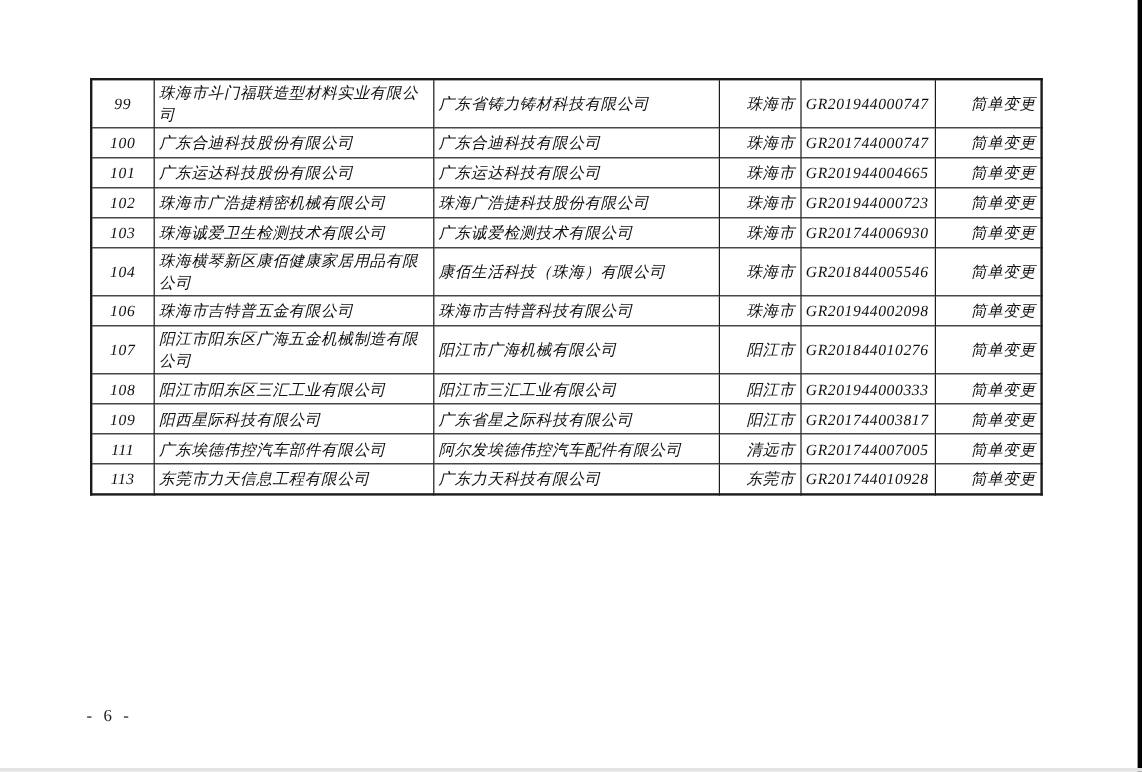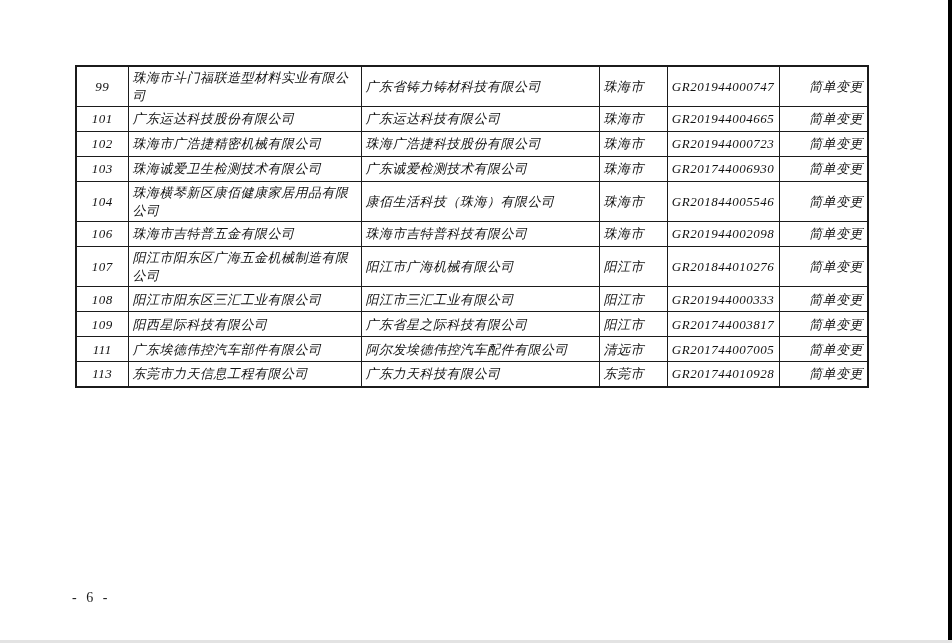--- a/index.html
+++ b/index.html
@@ -50,22 +50,22 @@
     font-size: 13px;
     line-height: 1.35;
     letter-spacing: 0.5px;
     padding: 2px 4px;
     vertical-align: middle;
     word-break: break-all;
   }
   table.doc-table tr { height: 25px; font-style: italic; }
   td.c0 { text-align: center; letter-spacing: 0; }
   td.c1, td.c2 { text-align: left; padding-left: 6px; padding-right: 5px; }
-  td.c3 { text-align: left; letter-spacing: 1px; }
-  td.c4 { text-align: center; letter-spacing: 0; font-size: 13px; }
+  td.c3 { text-align: right; letter-spacing: 1px; }
+  td.c4 { letter-spacing: 0; font-size: 13px; }
   td.c5 { text-align: right; letter-spacing: 2.5px; }
   .page-footer {
     position: absolute;
     left: 72px;
     top: 590px;
     font-size: 14px;
     letter-spacing: 3px;
     color: #1b1b1b;
   }
 </style>
@@ -83,20 +83,28 @@
       <col style="width:112px">
       <col style="width:89px">
     </colgroup>
     <tbody>
         <tr>
           <td class="c0">99</td>
           <td class="c1">珠海市斗门福联造型材料实业有限公司</td>
           <td class="c2">广东省铸力铸材科技有限公司</td>
           <td class="c3">珠海市</td>
           <td class="c4">GR201944000747</td>
+          <td class="c5">简单变更</td>
+        </tr>
+        <tr>
+          <td class="c0">100</td>
+          <td class="c1">广东合迪科技股份有限公司</td>
+          <td class="c2">广东合迪科技有限公司</td>
+          <td class="c3">珠海市</td>
+          <td class="c4">GR201744000747</td>
           <td class="c5">简单变更</td>
         </tr>
         <tr>
           <td class="c0">101</td>
           <td class="c1">广东运达科技股份有限公司</td>
           <td class="c2">广东运达科技有限公司</td>
           <td class="c3">珠海市</td>
           <td class="c4">GR201944004665</td>
           <td class="c5">简单变更</td>
         </tr>

